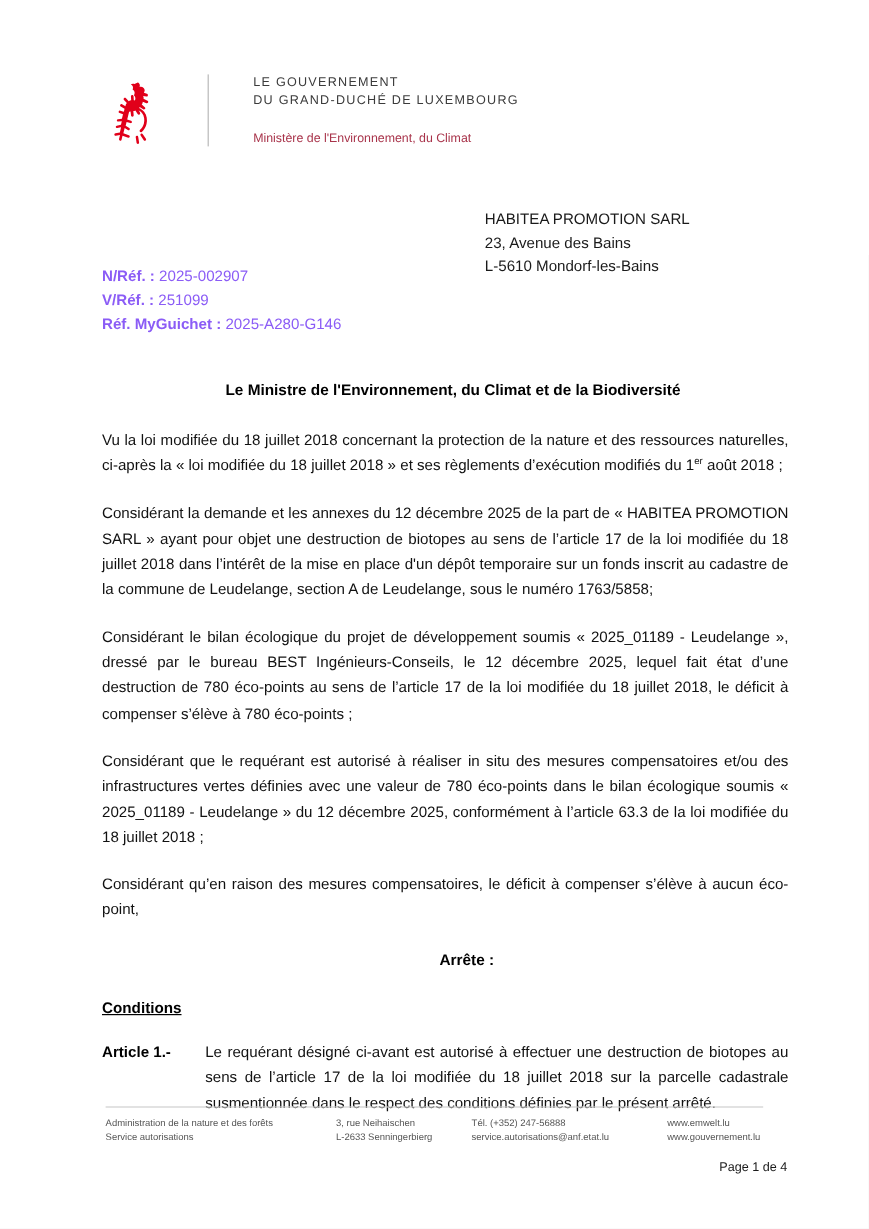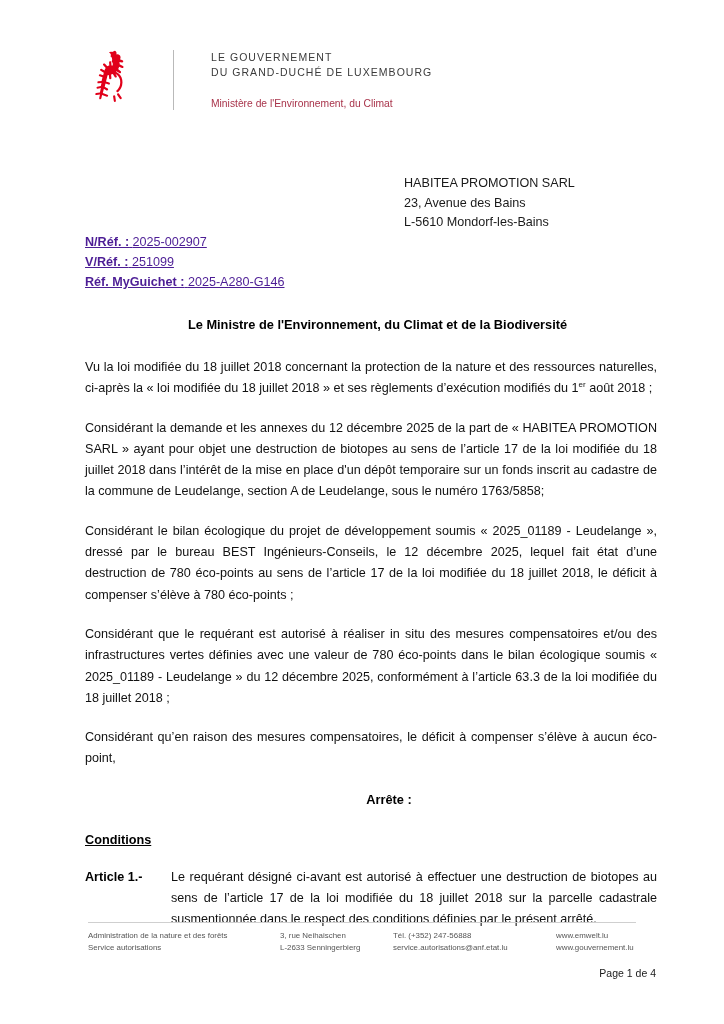--- a/index.html
+++ b/index.html
@@ -17,23 +17,23 @@
     margin: 0 auto;
     background: #ffffff;
     overflow: hidden;
     box-sizing: border-box;
   }
 
   
   .letterhead {
     position: absolute;
     left: 88px;
-    top: 48px;
+    top: 60px;
     display: flex;
-    align-items: flex-start;
+    align-items: flex-end;
     gap: 23px;
   }
   .crest {
     width: 46px;
     height: 58px;
     flex: 0 0 46px;
     display: block;
   }
   .crest-divider {
     width: 1px;
@@ -66,25 +66,24 @@
     top: 174px;
     font-size: 12.6px;
     line-height: 19.5px;
     color: #1a1a1a;
   }
 
   
   .refs {
     position: absolute;
     left: 85px;
-    top: 232px;
+    top: 220px;
     font-size: 12.6px;
     line-height: 20px;
-    color: #4c1d95;
-    text-decoration: underline;
+    color: #8b5cf6;
   }
   .refs .lbl { font-weight: bold; }
 
   
   .doc-title {
     position: absolute;
     left: 0;
     right: 0;
     top: 317px;
     text-align: center;

